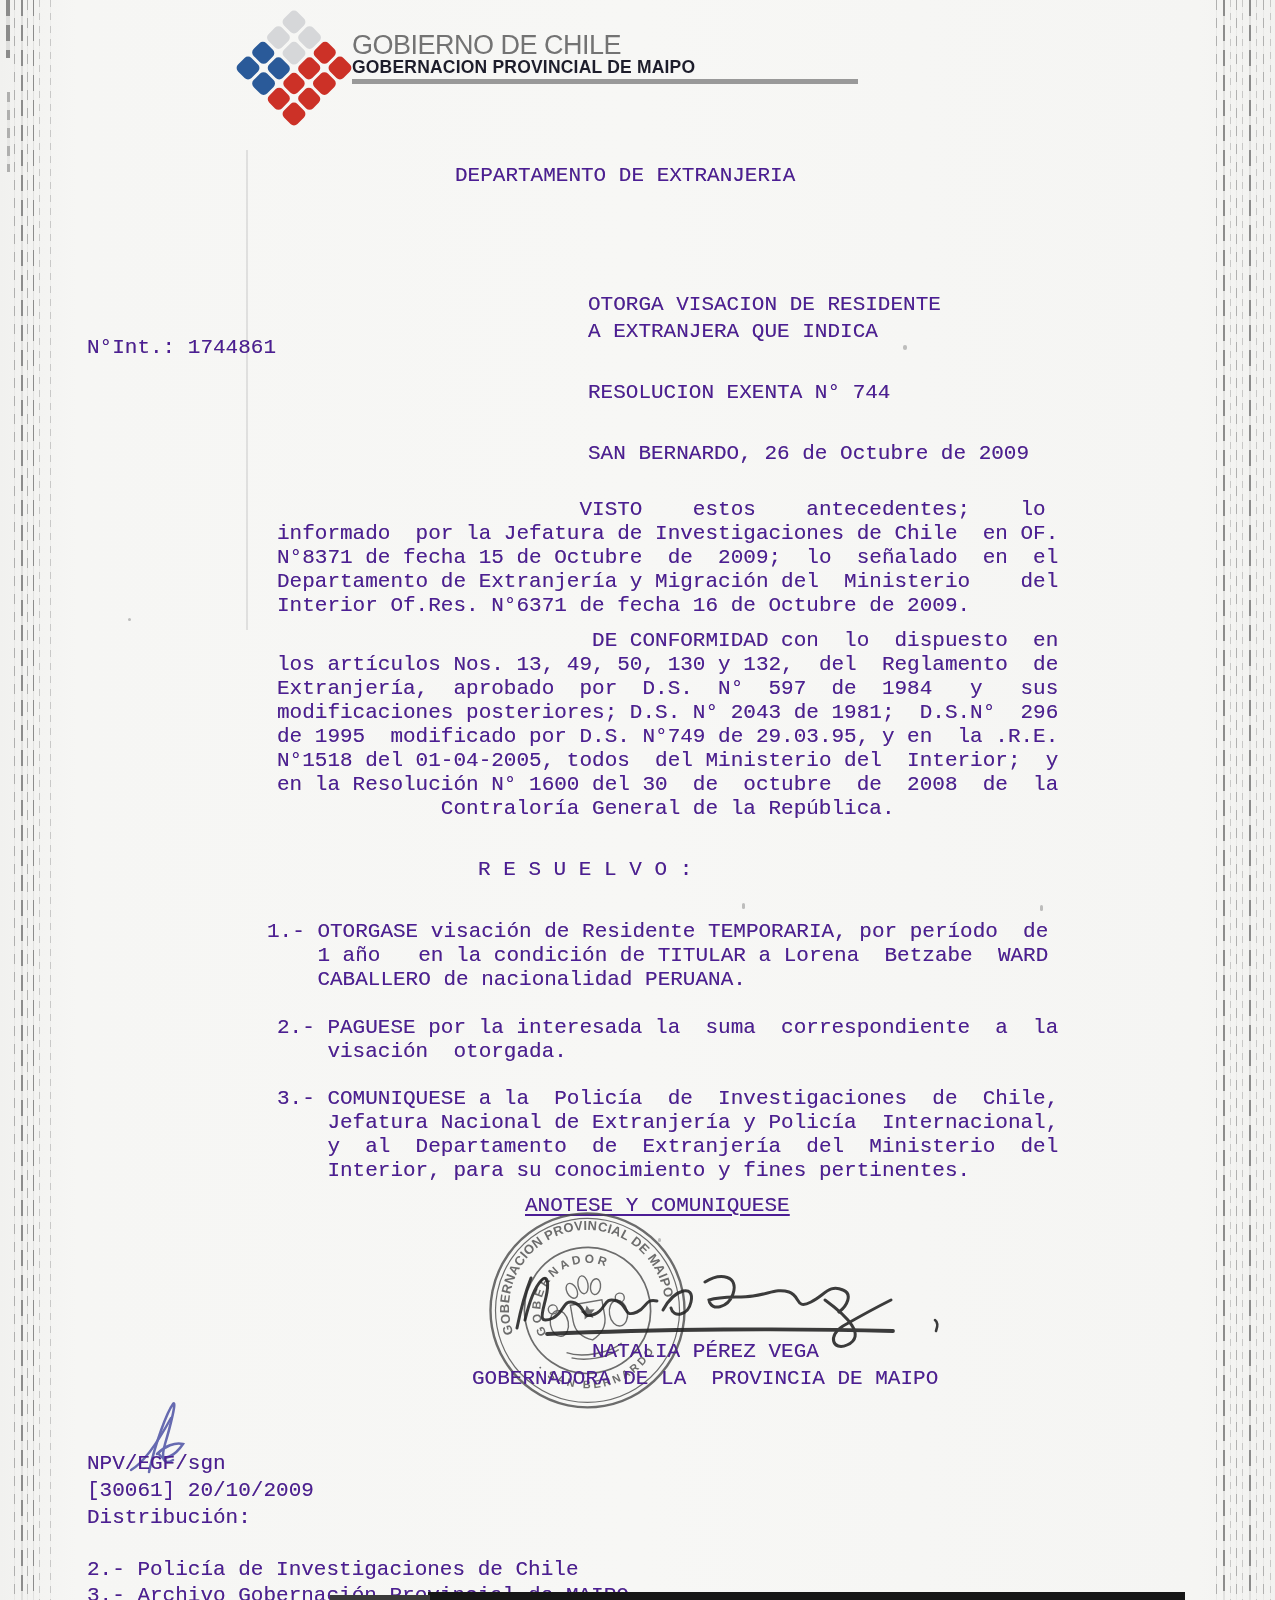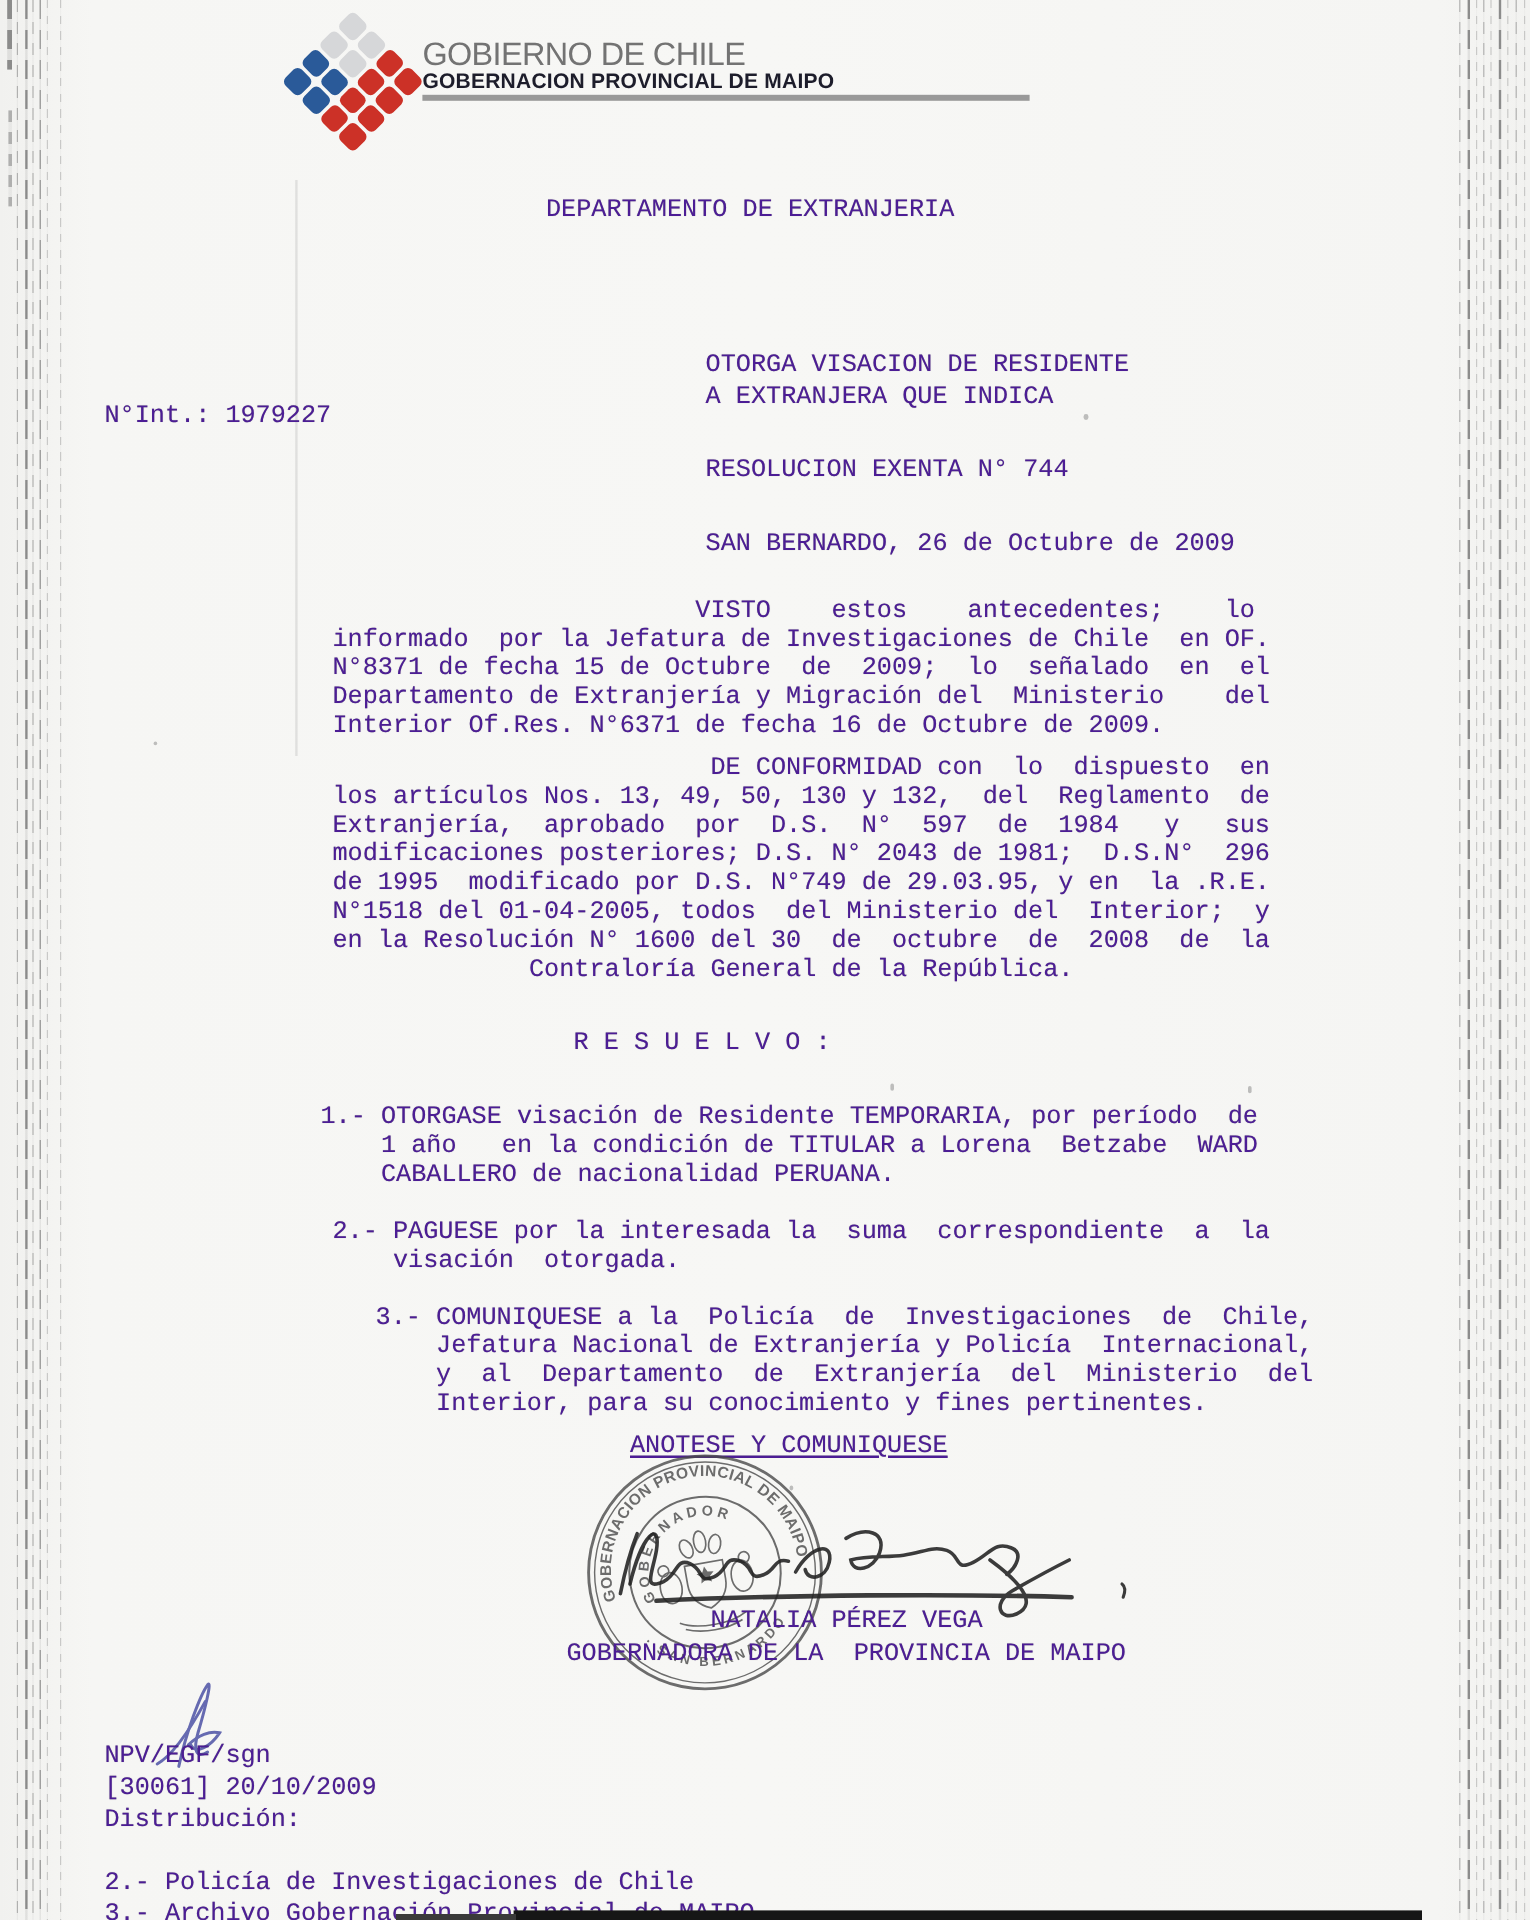--- a/index.html
+++ b/index.html
@@ -87,21 +87,21 @@
 </div>
 <div class="abs brand-title" style="left:352px;top:30px;">GOBIERNO DE CHILE</div>
 <div class="abs brand-sub" style="left:352px;top:57px;">GOBERNACION PROVINCIAL DE MAIPO</div>
 <div class="abs brand-bar" style="left:352px;top:79px;width:506px;"></div>
 
 <div class="abs mono" style="left:455px;top:164px;">DEPARTAMENTO DE EXTRANJERIA</div>
 
 <div class="abs mono sp27" style="left:588px;top:291px;">OTORGA VISACION DE RESIDENTE
 A EXTRANJERA QUE INDICA</div>
 
-<div class="abs mono" style="left:87px;top:336px;">N°Int.: 1979227</div>
+<div class="abs mono" style="left:87px;top:336px;">N°Int.: 1744861</div>
 
 <div class="abs mono" style="left:588px;top:381px;">RESOLUCION EXENTA N° 744</div>
 
 <div class="abs mono" style="left:588px;top:442px;">SAN BERNARDO, 26 de Octubre de 2009</div>
 
 <div class="abs mono" style="left:277px;top:498px;">                        VISTO    estos    antecedentes;    lo
 informado  por la Jefatura de Investigaciones de Chile  en OF.
 N°8371 de fecha 15 de Octubre  de  2009;  lo  señalado  en  el
 Departamento de Extranjería y Migración del  Ministerio    del
 Interior Of.Res. N°6371 de fecha 16 de Octubre de 2009.</div>
@@ -115,21 +115,21 @@
 en la Resolución N° 1600 del 30  de  octubre  de  2008  de  la
 Contraloría General de la República.</div>
 
 <div class="abs mono" style="left:478px;top:858px;">R E S U E L V O :</div>
 
 <div class="abs mono" style="left:267px;top:920px;">1.- OTORGASE visación de Residente TEMPORARIA, por período  de
     1 año   en la condición de TITULAR a Lorena  Betzabe  WARD
     CABALLERO de nacionalidad PERUANA.</div>
 <div class="abs mono" style="left:277px;top:1016px;">2.- PAGUESE por la interesada la  suma  correspondiente  a  la
     visación  otorgada.</div>
-<div class="abs mono" style="left:277px;top:1087px;margin-left:36px;">3.- COMUNIQUESE a la  Policía  de  Investigaciones  de  Chile,
+<div class="abs mono" style="left:277px;top:1087px;">3.- COMUNIQUESE a la  Policía  de  Investigaciones  de  Chile,
     Jefatura Nacional de Extranjería y Policía  Internacional,
     y  al  Departamento  de  Extranjería  del  Ministerio  del
     Interior, para su conocimiento y fines pertinentes.</div>
 
 <div class="abs mono closing-underlined" style="left:504px;top:1194px;margin-left:21px;">ANOTESE Y COMUNIQUESE</div>
 
 <svg class="abs" style="left:478px;top:1208px;transform:rotate(-10deg);opacity:.8;" width="224" height="210" viewBox="0 0 224 210">
   <g fill="none" stroke="var(--stamp-ink,#4a4a4a)">
     <circle cx="110" cy="102" r="97" stroke-width="2.4"></circle>
     <circle cx="110" cy="102" r="92" stroke-width="1.2"></circle>

